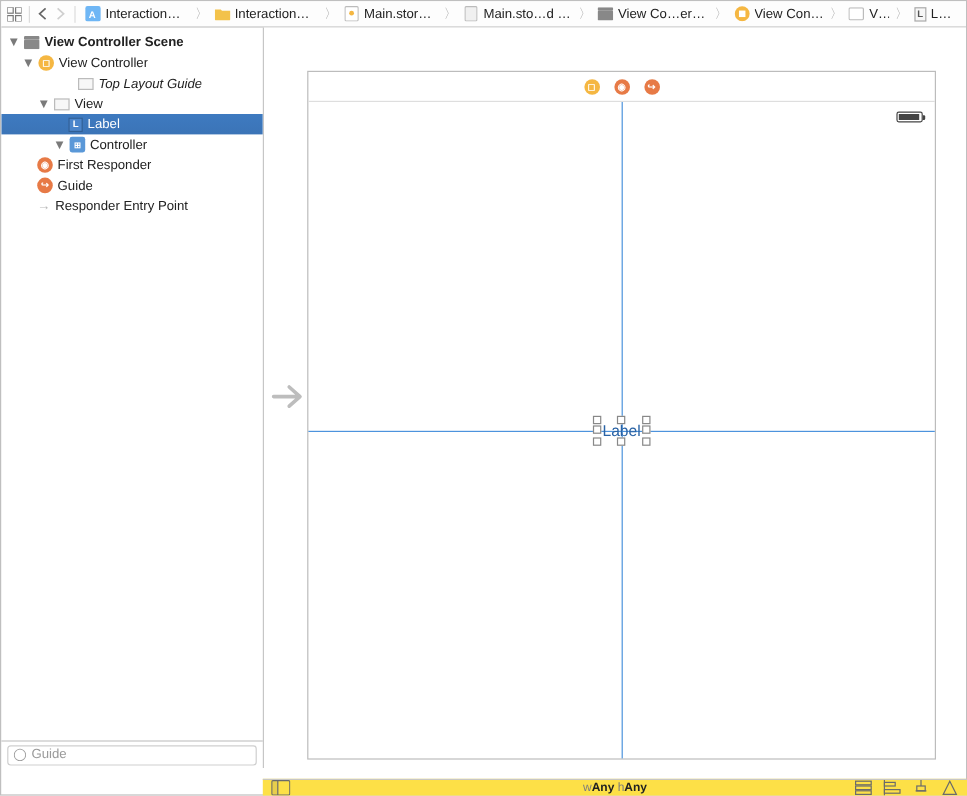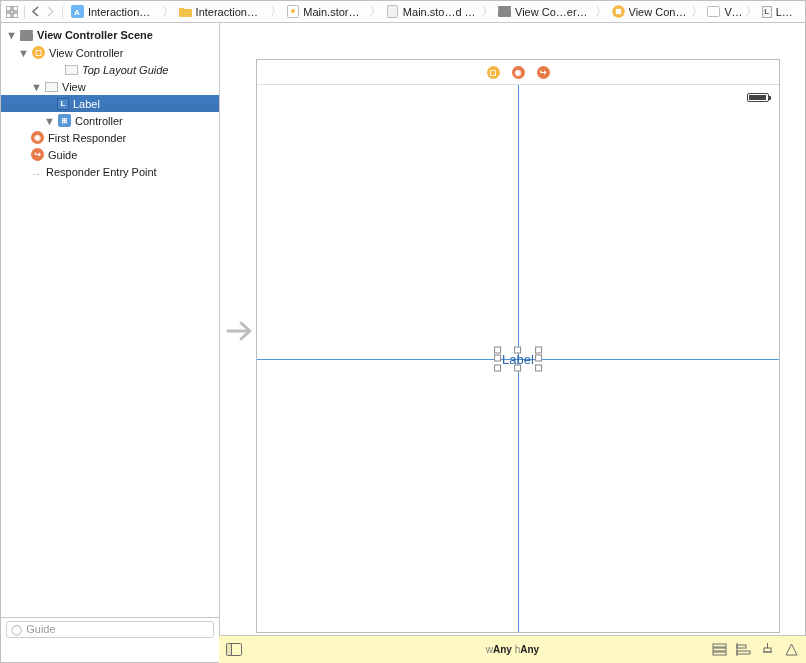--- a/index.html
+++ b/index.html
@@ -55,21 +55,21 @@
   .alignline.v{ width:1px; top:0; bottom:0; left:50%; }
   .handle{ position:absolute; width:7px; height:7px; background:#fff; border:1px solid #888; }
   .handle.tl{ left:-4px; top:-4px;} .handle.tc{ left:50%; margin-left:-4px; top:-4px;} .handle.tr{ right:-4px; top:-4px;}
   .handle.ml{ left:-4px; top:50%; margin-top:-4px;} .handle.mr{ right:-4px; top:50%; margin-top:-4px;}
   .handle.bl{ left:-4px; bottom:-4px;} .handle.bc{ left:50%; margin-left:-4px; bottom:-4px;} .handle.br{ right:-4px; bottom:-4px;}
   .labelbox{ position:absolute; left:50%; top:50%; transform:translate(-50%,-50%); }
   .labelbox .inner{ position:relative; padding:1px 4px; font-size:13px; color:#2a63a5; }
   .entryarrow{ position:absolute; left:6px; top:50%; transform:translateY(-50%); color:#b8b8b8; }
   .entryarrow svg{ width:30px; height:28px; }
   
-  .bottombar{ position:absolute; left:219px; right:0; bottom:0; height:28px; border-top:1px solid #c6c6c6; display:flex; align-items:center; justify-content:space-between; padding:0 6px; background:#fef9c3; color:#5a5a5a;}
+  .bottombar{ position:absolute; left:219px; right:0; bottom:0; height:14px; border-top:1px solid #c6c6c6; display:flex; align-items:center; justify-content:space-between; padding:0 6px; background:#fde047; color:#5a5a5a;}
   .bottombar .left, .bottombar .right{ display:flex; align-items:center; gap:6px;}
   .sizeclass{ position:absolute; left:50%; transform:translateX(-50%); font-size:10px; color:#7d7d7d;}
   .sizeclass b{ color:#222; font-weight:600;}
   .bb-ico{ width:18px; height:16px; display:inline-flex; align-items:center; justify-content:center; color:#6b6b6b;}
 </style>
 </head>
 <body>
 
 <div class="jumpbar">
   <span class="jb-btn">

